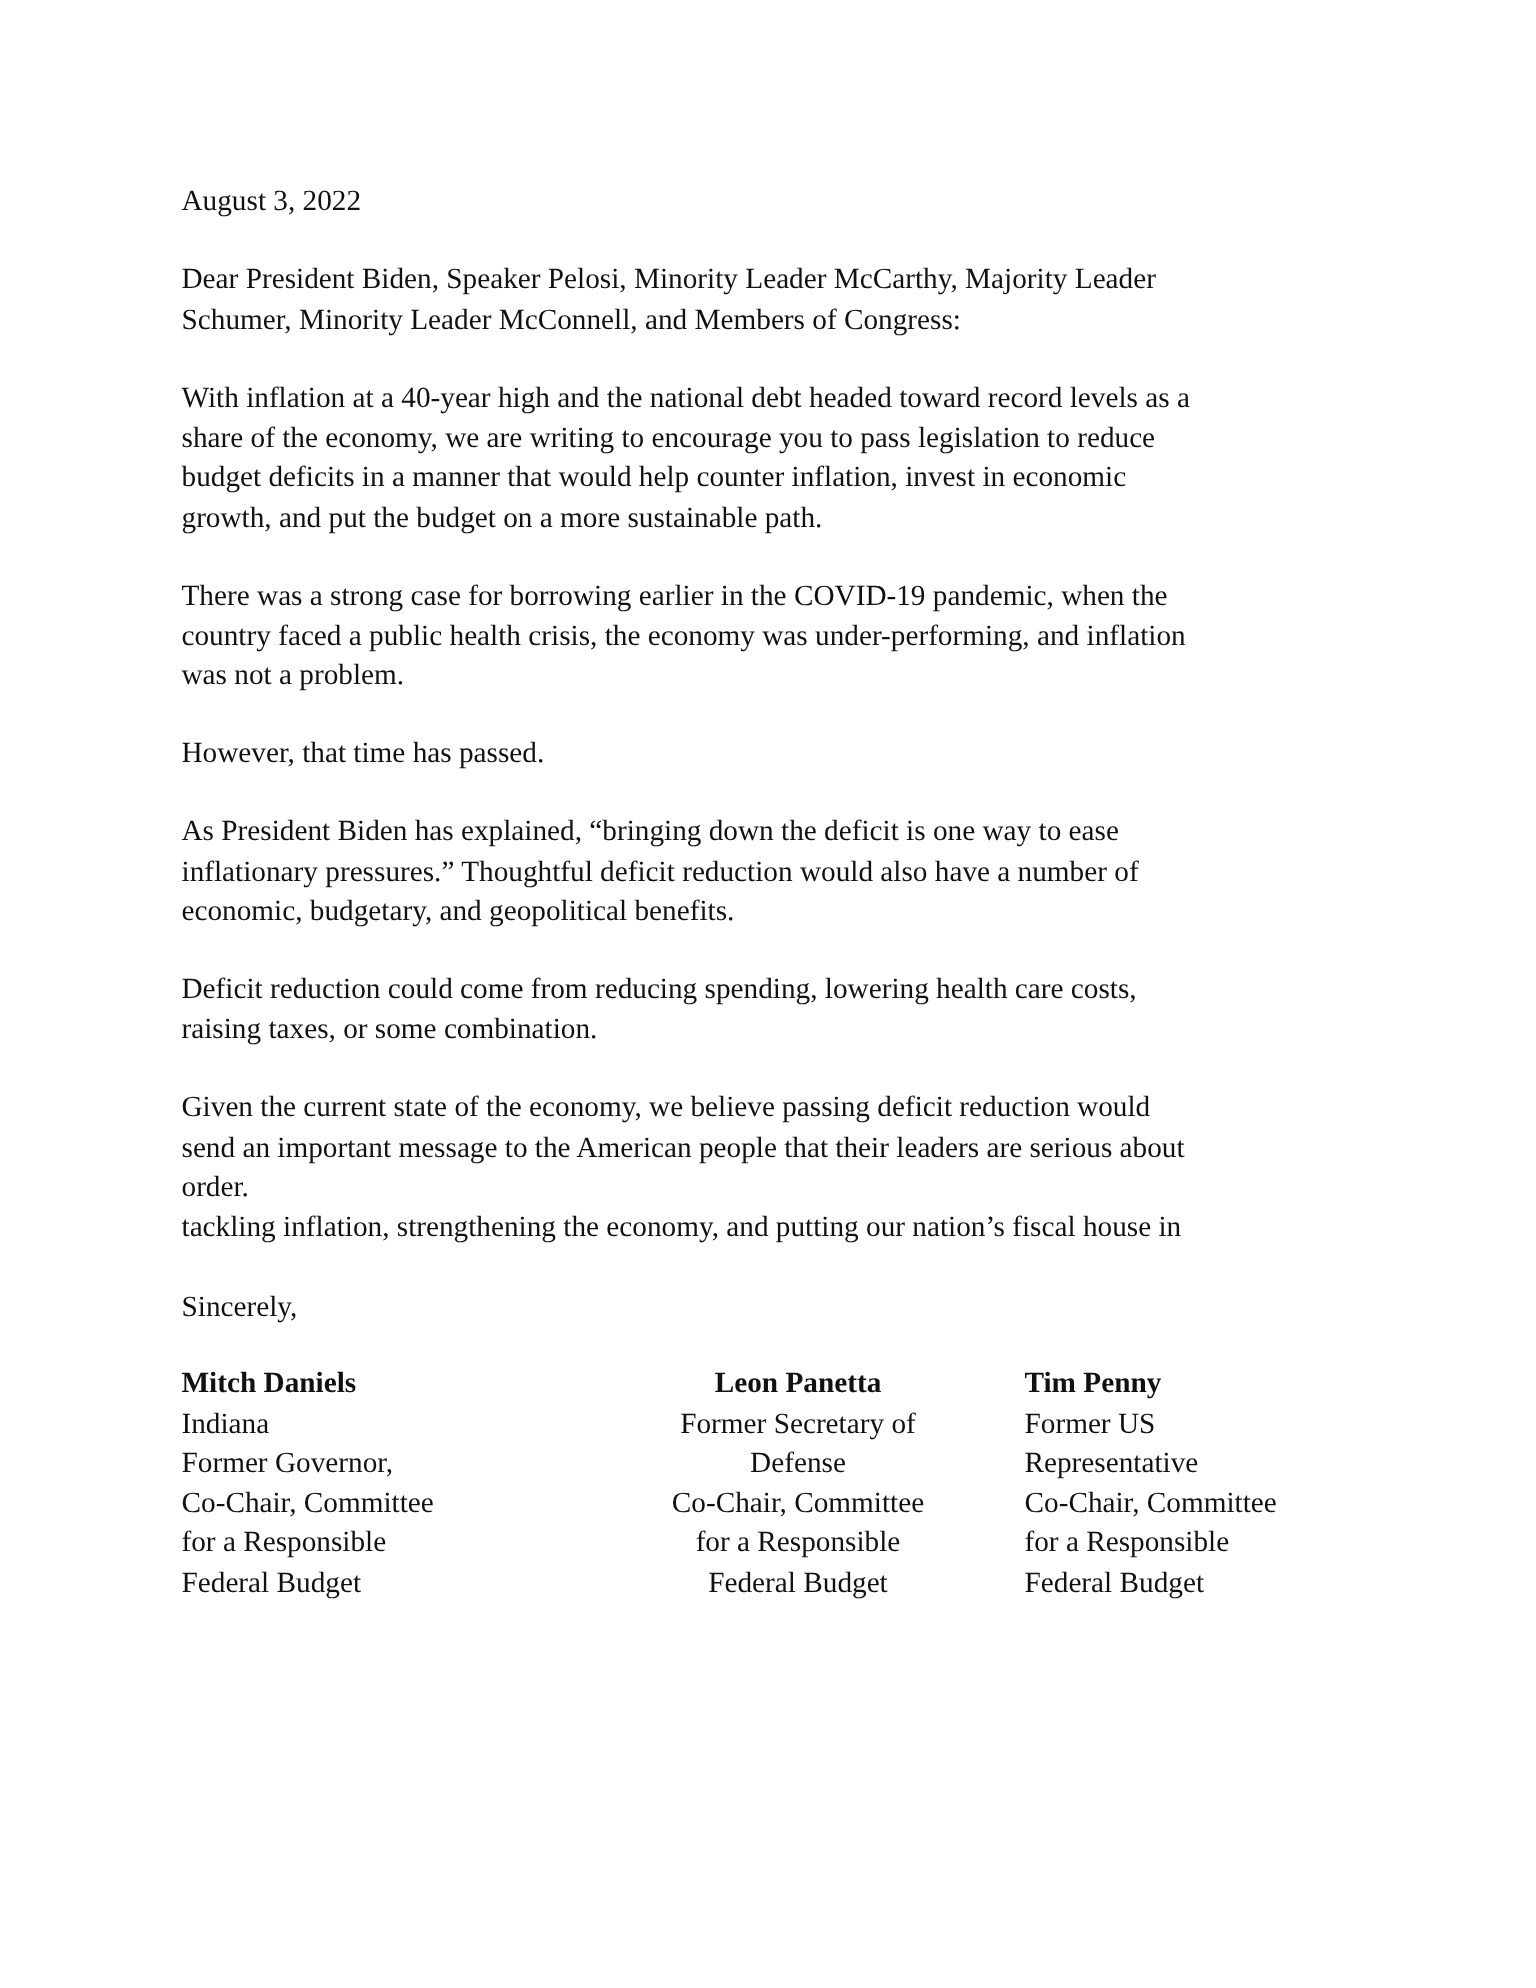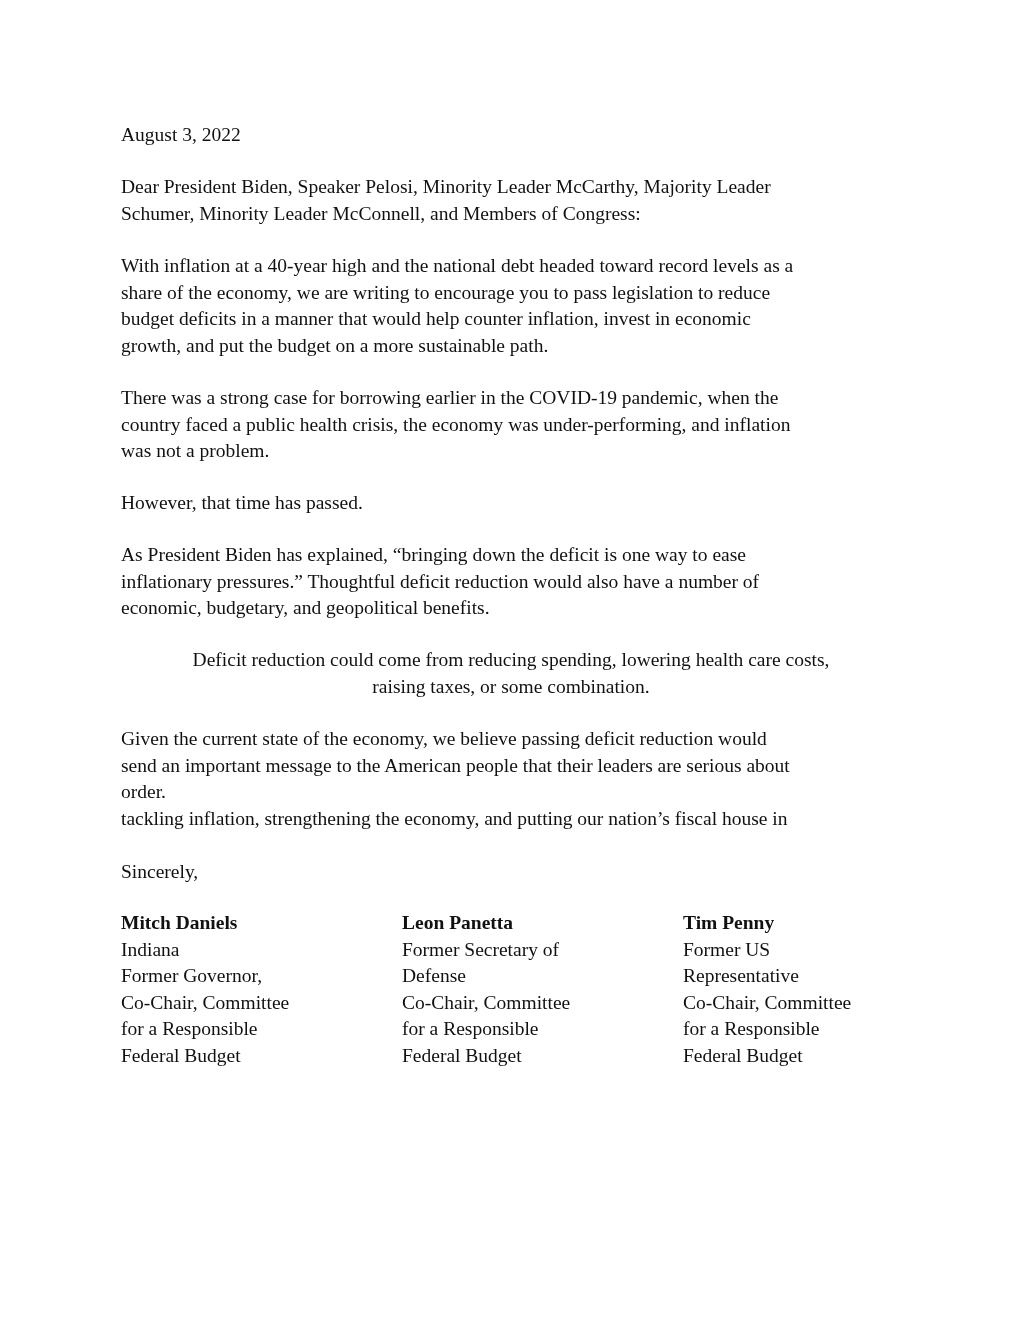--- a/index.html
+++ b/index.html
@@ -90,21 +90,21 @@
   <p class="para" style="top:368px;">
     <span class="line">However, that time has passed.</span>
   </p>
 
   <p class="para" style="top:420px;">
     <span class="line">As President Biden has explained, “bringing down the deficit is one way to ease</span>
     <span class="line">inflationary pressures.” Thoughtful deficit reduction would also have a number of</span>
     <span class="line">economic, budgetary, and geopolitical benefits.</span>
   </p>
 
-  <p class="para" style="top:525px;text-align:center;">
+  <p class="para" style="top:525px;">
     <span class="line">Deficit reduction could come from reducing spending, lowering health care costs,</span>
     <span class="line">raising taxes, or some combination.</span>
   </p>
 
   <p class="para" style="top:604px;">
     <span class="line">Given the current state of the economy, we believe passing deficit reduction would</span>
     <span class="line">send an important message to the American people that their leaders are serious about</span>
     <span class="line">order.</span>
     <span class="line">tackling inflation, strengthening the economy, and putting our nation’s fiscal house in</span>
   </p>
@@ -115,21 +115,21 @@
 
   <div class="signatures">
     <div class="sig" style="left:0;">
       <span class="sig-name">Mitch Daniels</span>
       <span class="sig-line">Indiana</span>
       <span class="sig-line">Former Governor,</span>
       <span class="sig-line">Co-Chair, Committee</span>
       <span class="sig-line">for a Responsible</span>
       <span class="sig-line">Federal Budget</span>
     </div>
-    <div class="sig" style="left:281px;">
+    <div class="sig" style="left:281px;text-align:center;">
       <span class="sig-name">Leon Panetta</span>
       <span class="sig-line">Former Secretary of</span>
       <span class="sig-line">Defense</span>
       <span class="sig-line">Co-Chair, Committee</span>
       <span class="sig-line">for a Responsible</span>
       <span class="sig-line">Federal Budget</span>
     </div>
     <div class="sig" style="left:562px;">
       <span class="sig-name">Tim Penny</span>
       <span class="sig-line">Former US</span>

